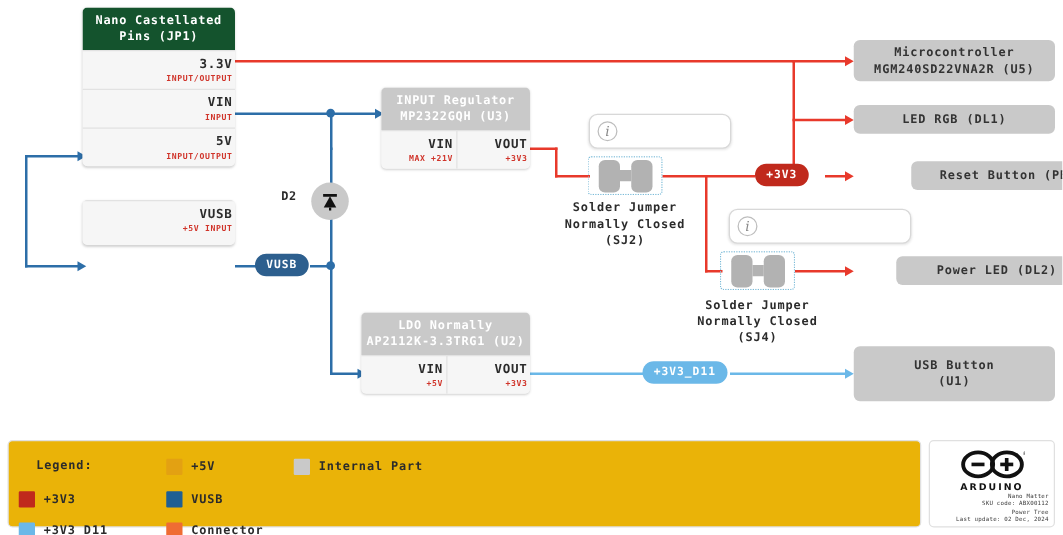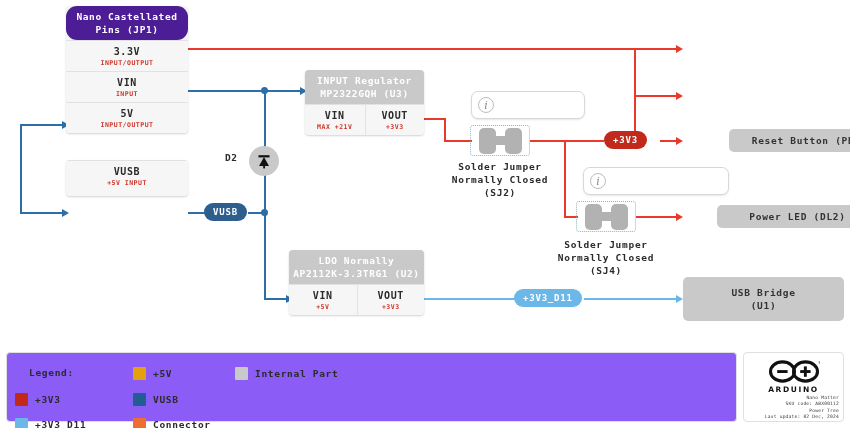--- a/index.html
+++ b/index.html
@@ -29,35 +29,35 @@
     color: #ffffff;
     text-align: center;
     letter-spacing: .6px;
     line-height: 13px;
     padding: 4px 2px;
   }
   .blk .row {
     font-size: 10px;
     font-weight: bold;
     color: #2b2b2b;
-    text-align: center;
+    text-align: right;
     letter-spacing: .6px;
     padding: 5px 2px 4px;
     border-top: 1px solid #e2e2e2;
     background: #f6f6f6;
   }
   .blk .row .sub {
     display: block;
     font-size: 6.5px;
     color: #d0342a;
     letter-spacing: .5px;
     margin-top: 2px;
     font-weight: bold;
   }
-  .hdr-orange { background: #4c1d95; border-radius: 11px; }
+  .hdr-orange { background: #14532d; }
 
   
   .pins { display: flex; }
   .pins > .row { flex: 1 1 50%; border-top: 1px solid #e2e2e2; }
   .pins > .row + .row { border-left: 1px solid #e2e2e2; }
   .hdr-gray {
     background: #c9c9c9;
     color: #333333;
     text-shadow: none;
   }
@@ -174,21 +174,21 @@
     font-family: "DejaVu Sans", sans-serif;
     font-size: 7.5px; font-weight: bold;
     color: #2b2b2b; line-height: 10px;
   }
 
   
   .legend {
     position: absolute;
     left: 6px; top: 352px;
     width: 731px; height: 70px;
-    background: #8b5cf6;
+    background: #eab308;
     border: 1px solid #e0e0e0;
     border-radius: 4px;
   }
   .legend .grid {
     position: absolute; inset: 0;
     padding: 9px 0 0 12px;
   }
   .lg-item {
     position: absolute;
     display: flex; align-items: center; gap: 7px;
@@ -373,32 +373,39 @@
   </div>
 
   <div class="info" style="left:471px; top:91px; width:114px;">
     <div class="ico">i</div>
   </div>
 
   <div class="info" style="left:583px; top:167px; width:146px;">
     <div class="ico">i</div>
   </div>
 
-
+  <div class="part" style="left:683px; top:32px; width:161px; height:33px; flex-direction:column;">
+    <span>Microcontroller</span>
+    <span>MGM240SD22VNA2R (U5)</span>
+  </div>
+
+  <div class="part" style="left:683px; top:84px; width:161px; height:23px;">
+    <span>LED RGB (DL1)</span>
+  </div>
 
   <div class="part" style="left:683px; top:129px; width:161px; height:23px;margin-left:46px;">
     <span>Reset Button (PB1)</span>
   </div>
 
   <div class="part" style="left:717px; top:205px; width:161px; height:23px;">
     <span>Power LED (DL2)</span>
   </div>
 
   <div class="part" style="left:683px; top:277px; width:161px; height:44px; flex-direction:column;">
-    <span>USB Bridge</span>
+    <span>USB Button</span>
     <span>(U1)</span>
   </div>
 
   <div class="legend">
     <div class="grid">
 
       <div class="lg-item" style="left:22px; top:14px;">
         <span>Legend:</span>
       </div>
 

